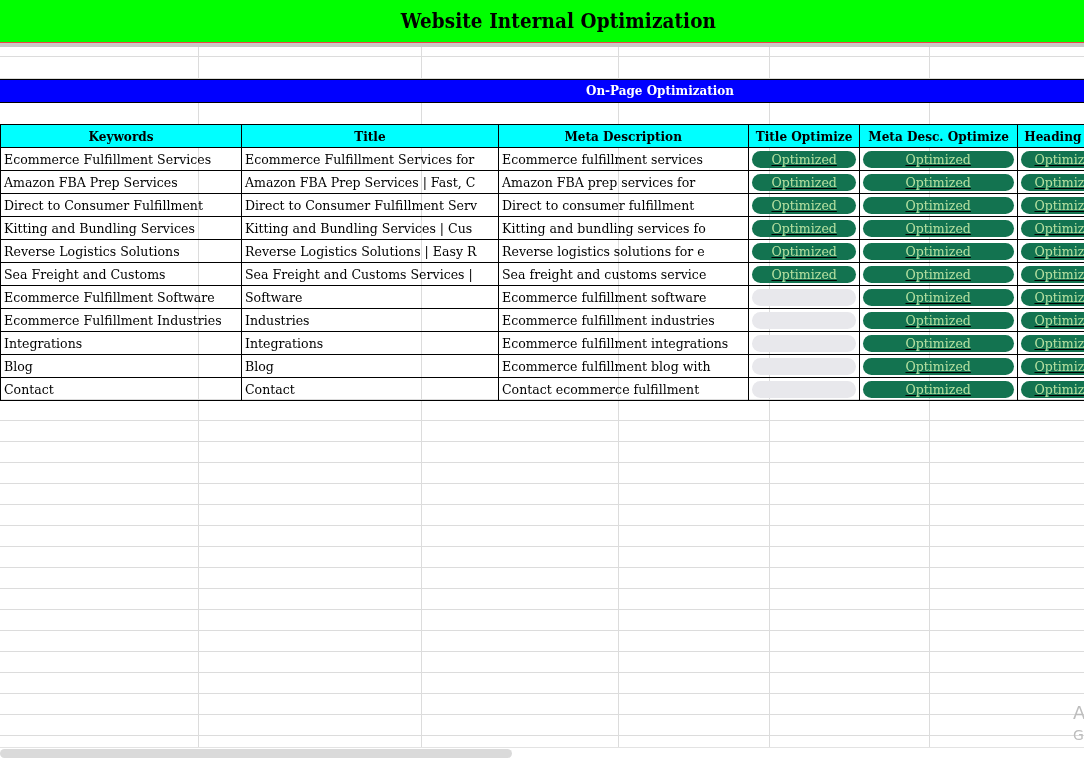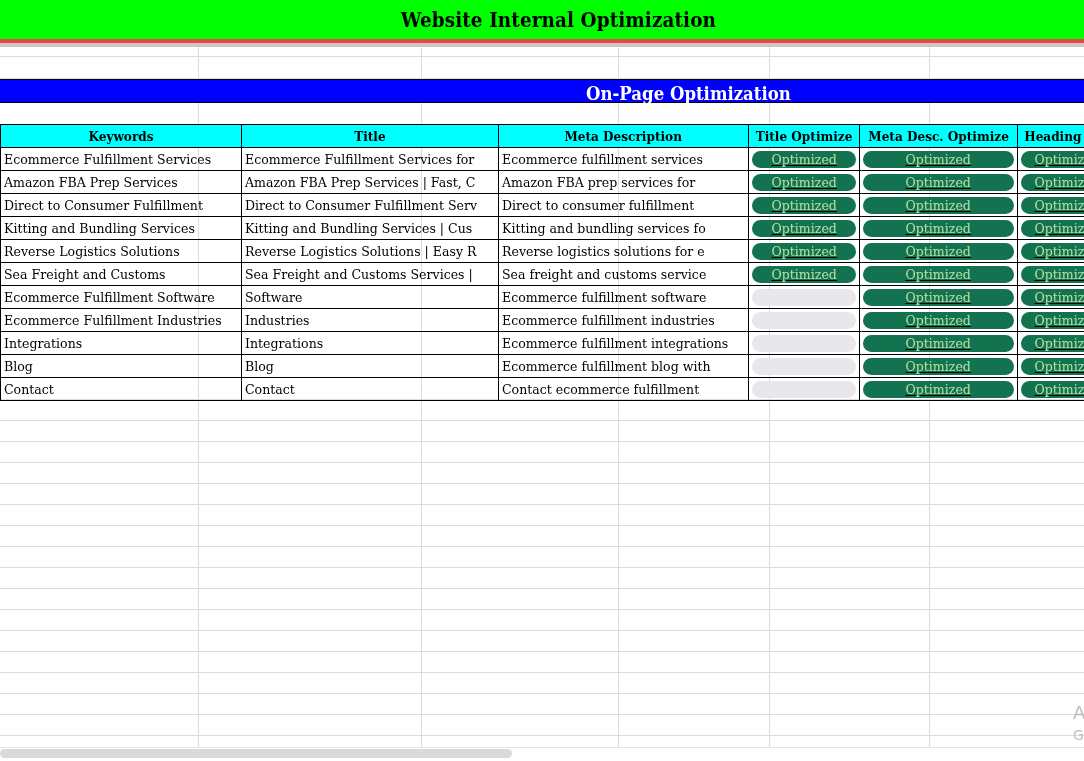--- a/index.html
+++ b/index.html
@@ -1,36 +1,36 @@
 <!DOCTYPE html>
 <html><head>
   <meta charset="utf-8">
   <style>
     * { box-sizing: border-box; margin: 0; padding: 0; }
     html, body { width: 1084px; height: 761px; overflow: hidden; background: #ffffff; }
     body { position: relative; font-family: "DejaVu Serif", "Liberation Serif", serif; color: #000; }
 
     .title-bar {
       position: absolute; left: 0; top: 0; width: 1084px; height: 43px;
-      background: #00ff00; border-bottom: 4px solid #ef4444;
+      background: #00ff00; border-bottom: 1px solid #ef4444;
       display: flex; align-items: center; justify-content: center;
       font-weight: bold; font-size: 20px; letter-spacing: 0.1px;
       padding-left: 32px;
     }
     .title-bar span { transform: scaleX(0.92); display: inline-block; }
     .gray-band { position: absolute; left: 0; top: 43px; width: 1084px; height: 4px; background: #c8c8c8; }
 
     .grid { position: absolute; left: 0; top: 47px; width: 1084px; height: 700px; }
     .vline { position: absolute; top: 0; width: 1px; background: #dcdcdc; height: 700px; }
     .hline { position: absolute; left: 0; height: 1px; width: 1084px; background: #dcdcdc; }
 
     .section-bar {
       position: absolute; left: 0; top: 79px; width: 1084px; height: 24px;
       background: #0000ff; border-top: 1px solid #000; border-bottom: 1px solid #000;
-      color: #fff; font-weight: bold; font-size: 18px;
+      color: #fff; font-weight: bold; font-size: 13px;
     }
     .section-bar span { position: absolute; left: 586px; top: 3px; transform: scaleX(0.92); transform-origin: left; display: inline-block; }
 
     table.sheet {
       position: absolute; left: 0; top: 124px; border-collapse: collapse; table-layout: fixed;
     }
     table.sheet th, table.sheet td {
       border: 1px solid #000; height: 23px; padding: 0 3px; overflow: hidden; white-space: nowrap;
       font-size: 13.5px;
     }

